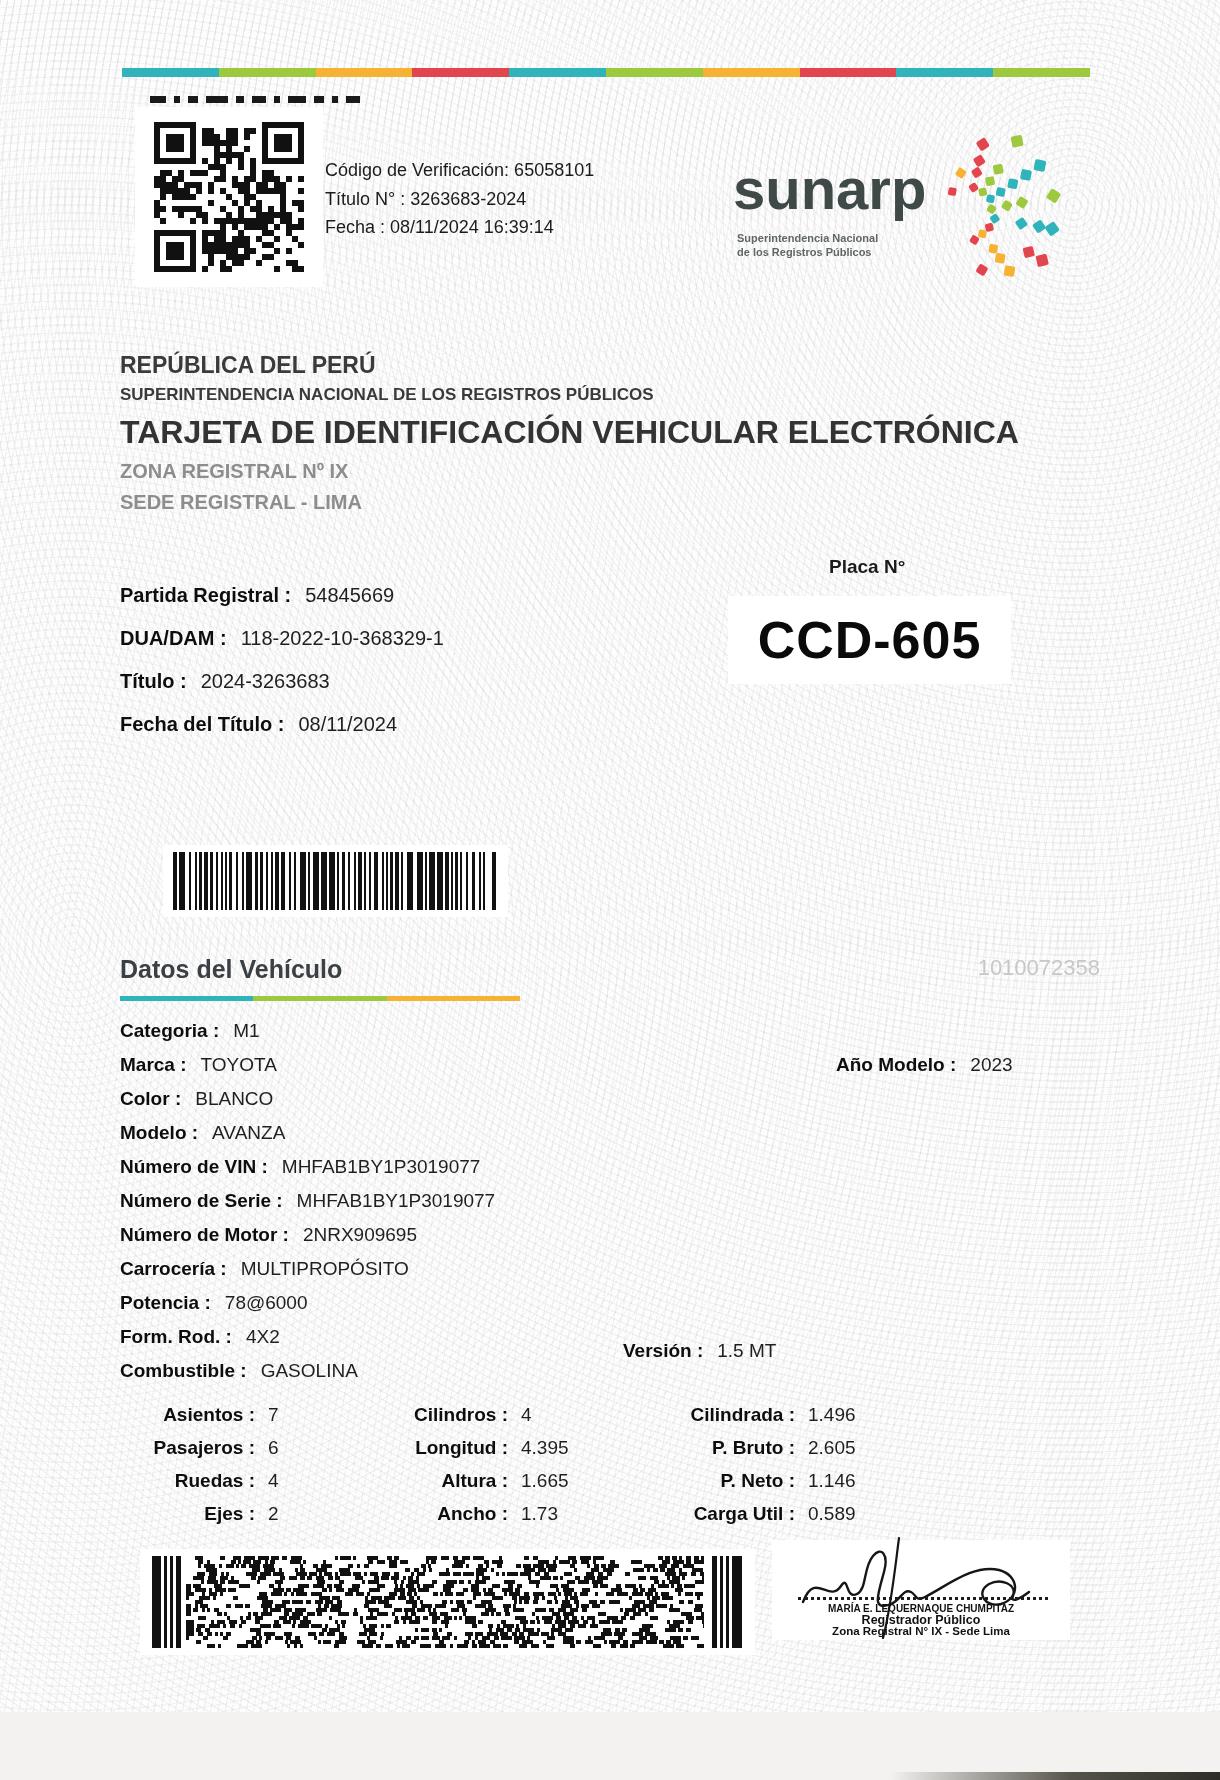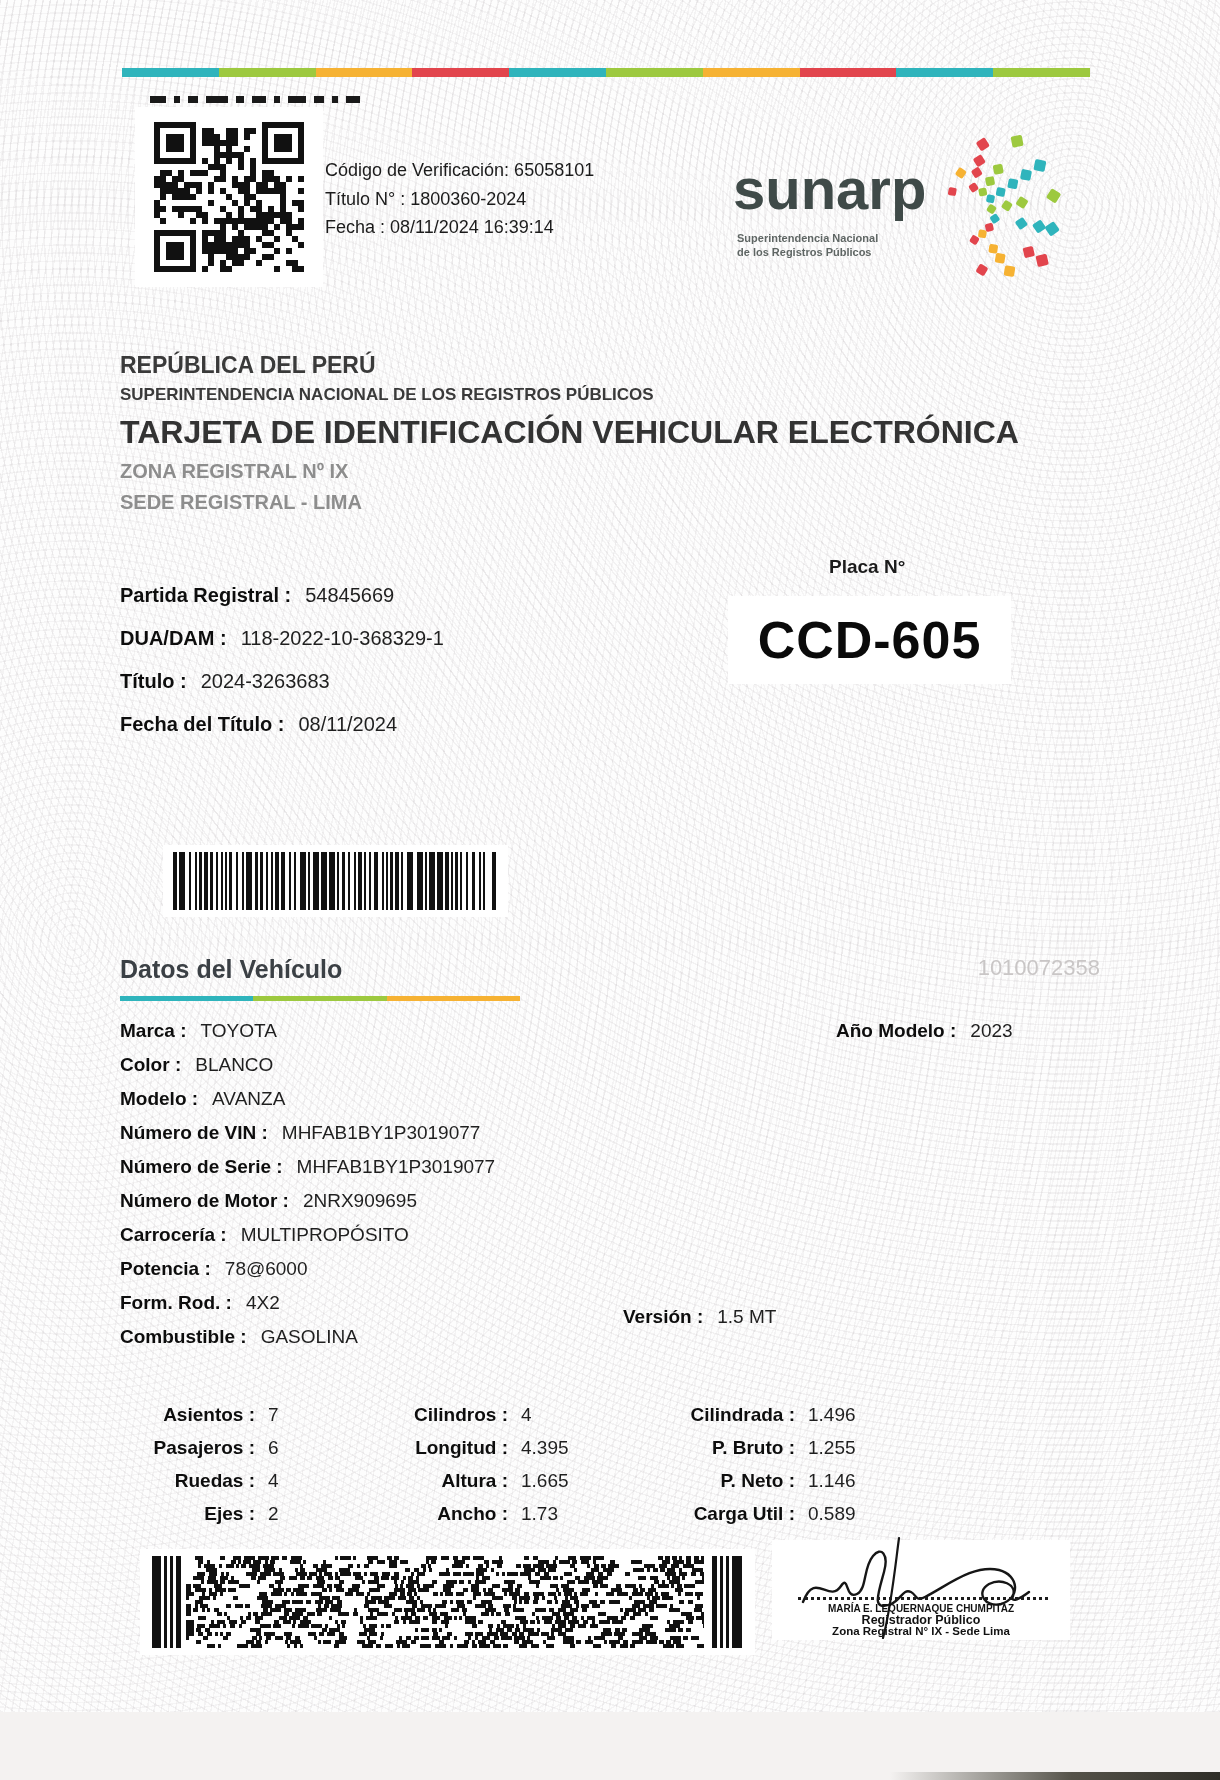--- a/index.html
+++ b/index.html
@@ -340,21 +340,21 @@
         <rect x="114" y="6" width="30" height="30" fill="#fff"></rect>
         <rect x="120" y="12" width="18" height="18" fill="#111"></rect>
         <rect x="0" y="108" width="42" height="42" fill="#111"></rect>
         <rect x="6" y="114" width="30" height="30" fill="#fff"></rect>
         <rect x="12" y="120" width="18" height="18" fill="#111"></rect>
       </svg>
   </div>
 
   <div class="verif abs">
     <div>Código de Verificación: 65058101</div>
-    <div>Título N° : 1800360-2024</div>
+    <div>Título N° : 3263683-2024</div>
     <div>Fecha : 08/11/2024 16:39:14</div>
   </div>
 
   <div class="logo-word abs">sunarp</div>
   <svg class="starburst abs" id="burst-svg" width="150" height="165" viewBox="0 0 150 165">
       <rect x="0.3" y="71.6" width="8" height="8" rx="2" fill="#e2454d" transform="rotate(-80 4.295887512613085 75.5722030534844)"></rect>
       <rect x="8.4" y="52.6" width="8.8" height="8.8" rx="2" fill="#f6b233" transform="rotate(-55 12.763738497761608 56.96112170035587)"></rect>
       <rect x="21.6" y="67.5" width="8" height="8" rx="2" fill="#e2454d" transform="rotate(-33 25.633164404939127 71.49804512888112)"></rect>
       <rect x="24.4" y="52.1" width="8.8" height="8.8" rx="2" fill="#e2454d" transform="rotate(-33 28.822193382039515 56.49484338321536)"></rect>
       <rect x="26.5" y="39.9" width="9.6" height="9.6" rx="2" fill="#e2454d" transform="rotate(-33 31.326652149883465 44.71229125606942)"></rect>
@@ -483,20 +483,24 @@
   <div class="sec-title abs">Datos del Vehículo</div>
   <div class="sec-underline abs">
     <span class="c-t"></span>
       <span class="c-g"></span>
       <span class="c-o"></span>
   </div>
   <div class="doc-num abs">1010072358</div>
 
   <div class="veh abs">
     <div class="row">
+      <span class="lbl">Categoria :</span>
+      <span class="val">M1</span>
+    </div>
+    <div class="row">
       <span class="lbl">Marca :</span>
       <span class="val">TOYOTA</span>
       <span class="right">
         <span class="lbl">Año Modelo :</span>
         <span class="val">2023</span>
       </span>
     </div>
     <div class="row">
       <span class="lbl">Color :</span>
       <span class="val">BLANCO</span>
@@ -575,21 +579,21 @@
         <span class="val">1.73</span>
       </div>
   </div>
   <div class="specs-col col3 abs">
     <div class="srow">
         <span class="lbl">Cilindrada :</span>
         <span class="val">1.496</span>
       </div>
     <div class="srow">
         <span class="lbl">P. Bruto :</span>
-        <span class="val">1.255</span>
+        <span class="val">2.605</span>
       </div>
     <div class="srow">
         <span class="lbl">P. Neto :</span>
         <span class="val">1.146</span>
       </div>
     <div class="srow">
         <span class="lbl">Carga Util :</span>
         <span class="val">0.589</span>
       </div>
   </div>

